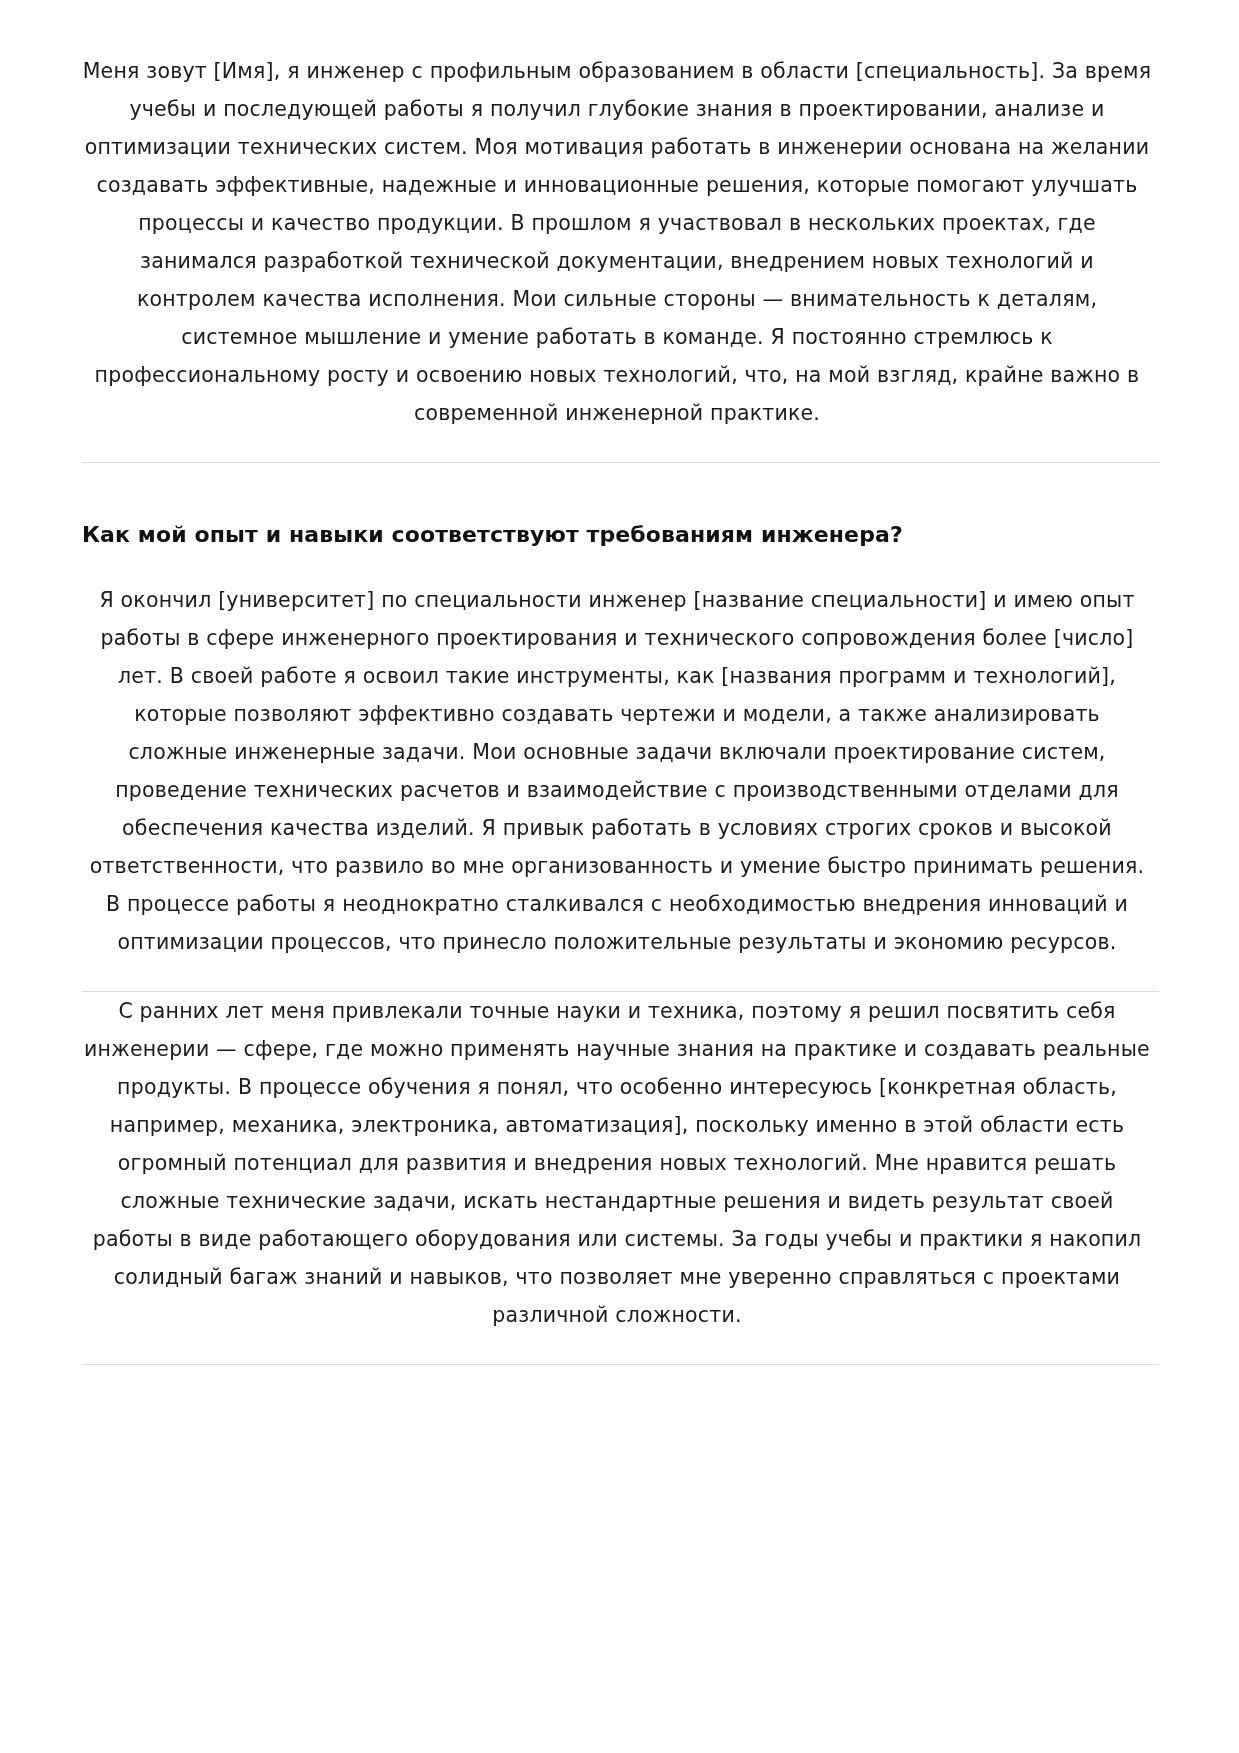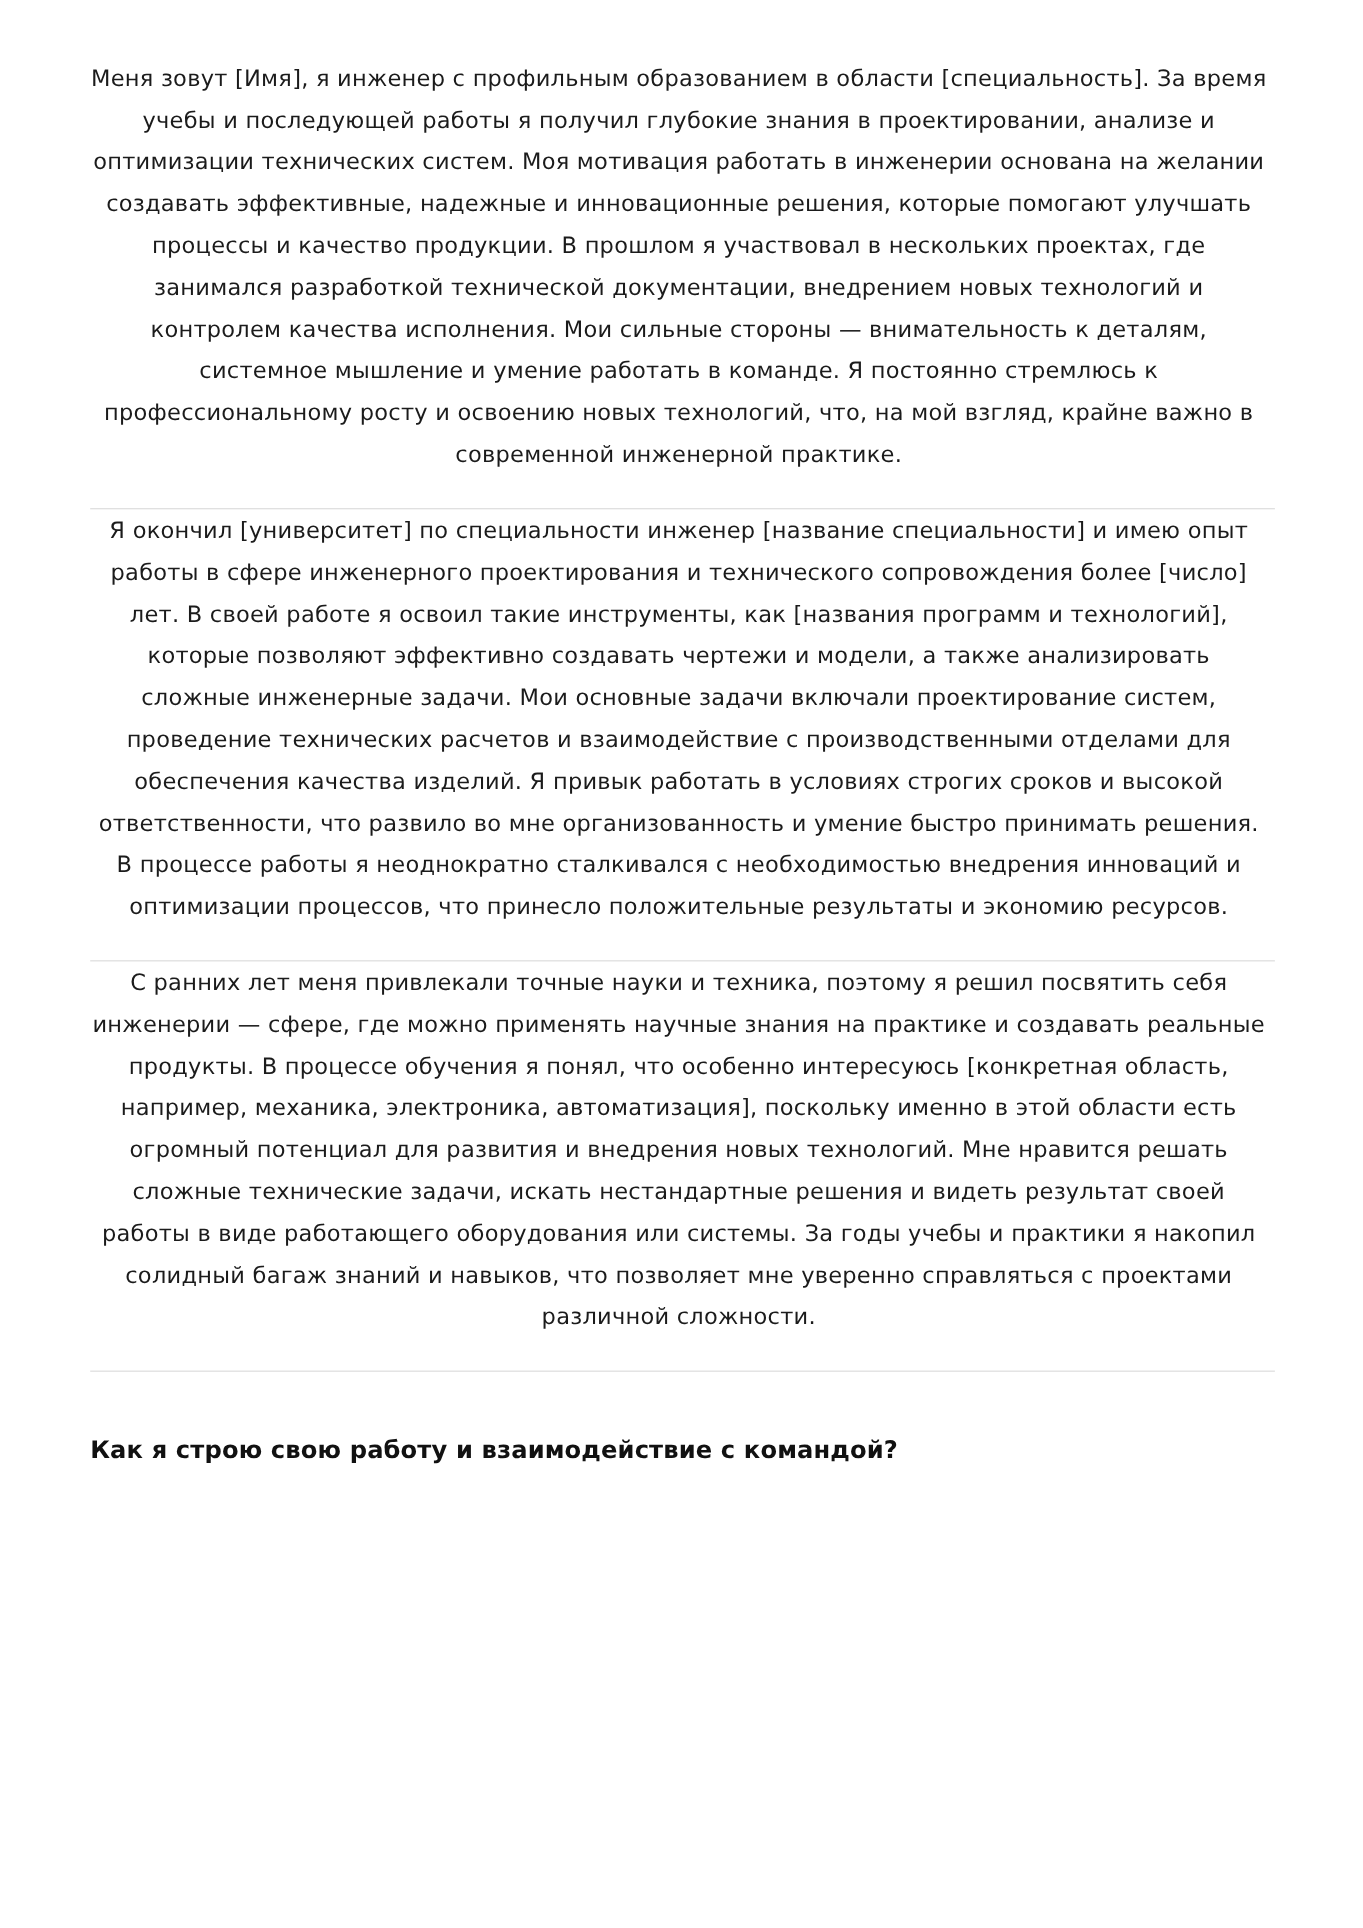--- a/index.html
+++ b/index.html
@@ -47,22 +47,22 @@
   .spacer-bottom { height: 10px; }
 </style>
 </head>
 <body>
 
 <div class="page">
 
   <p class="para">Меня зовут [Имя], я инженер с профильным образованием в области [специальность]. За время учебы и последующей работы я получил глубокие знания в проектировании, анализе и оптимизации технических систем. Моя мотивация работать в инженерии основана на желании создавать эффективные, надежные и инновационные решения, которые помогают улучшать процессы и качество продукции. В прошлом я участвовал в нескольких проектах, где занимался разработкой технической документации, внедрением новых технологий и контролем качества исполнения. Мои сильные стороны — внимательность к деталям, системное мышление и умение работать в команде. Я постоянно стремлюсь к профессиональному росту и освоению новых технологий, что, на мой взгляд, крайне важно в современной инженерной практике.</p>
   <hr class="section-rule">
 
+  <h2 class="heading">Как мой опыт и навыки соответствуют требованиям инженера?</h2>
   <p class="para">Я окончил [университет] по специальности инженер [название специальности] и имею опыт работы в сфере инженерного проектирования и технического сопровождения более [число] лет. В своей работе я освоил такие инструменты, как [названия программ и технологий], которые позволяют эффективно создавать чертежи и модели, а также анализировать сложные инженерные задачи. Мои основные задачи включали проектирование систем, проведение технических расчетов и взаимодействие с производственными отделами для обеспечения качества изделий. Я привык работать в условиях строгих сроков и высокой ответственности, что развило во мне организованность и умение быстро принимать решения. В процессе работы я неоднократно сталкивался с необходимостью внедрения инноваций и оптимизации процессов, что принесло положительные результаты и экономию ресурсов.</p>
   <hr class="section-rule">
 
   <p class="para">С ранних лет меня привлекали точные науки и техника, поэтому я решил посвятить себя инженерии — сфере, где можно применять научные знания на практике и создавать реальные продукты. В процессе обучения я понял, что особенно интересуюсь [конкретная область, например, механика, электроника, автоматизация], поскольку именно в этой области есть огромный потенциал для развития и внедрения новых технологий. Мне нравится решать сложные технические задачи, искать нестандартные решения и видеть результат своей работы в виде работающего оборудования или системы. За годы учебы и практики я накопил солидный багаж знаний и навыков, что позволяет мне уверенно справляться с проектами различной сложности.</p>
   <hr class="section-rule">
 
-  <h2 class="heading">Как я строю свою работу и взаимодействие с командой?</h2>
   <div class="spacer-bottom"></div>
 
 </div>
 
 </body></html>

